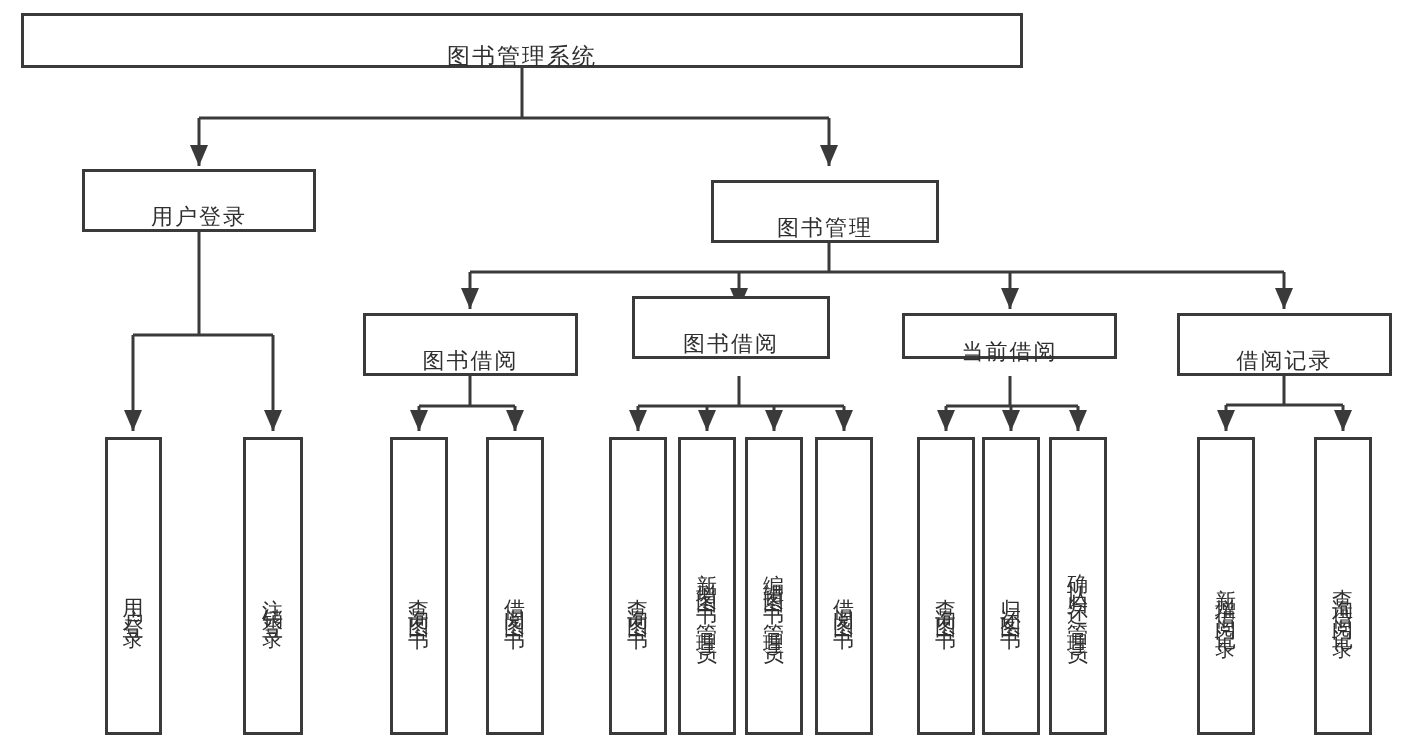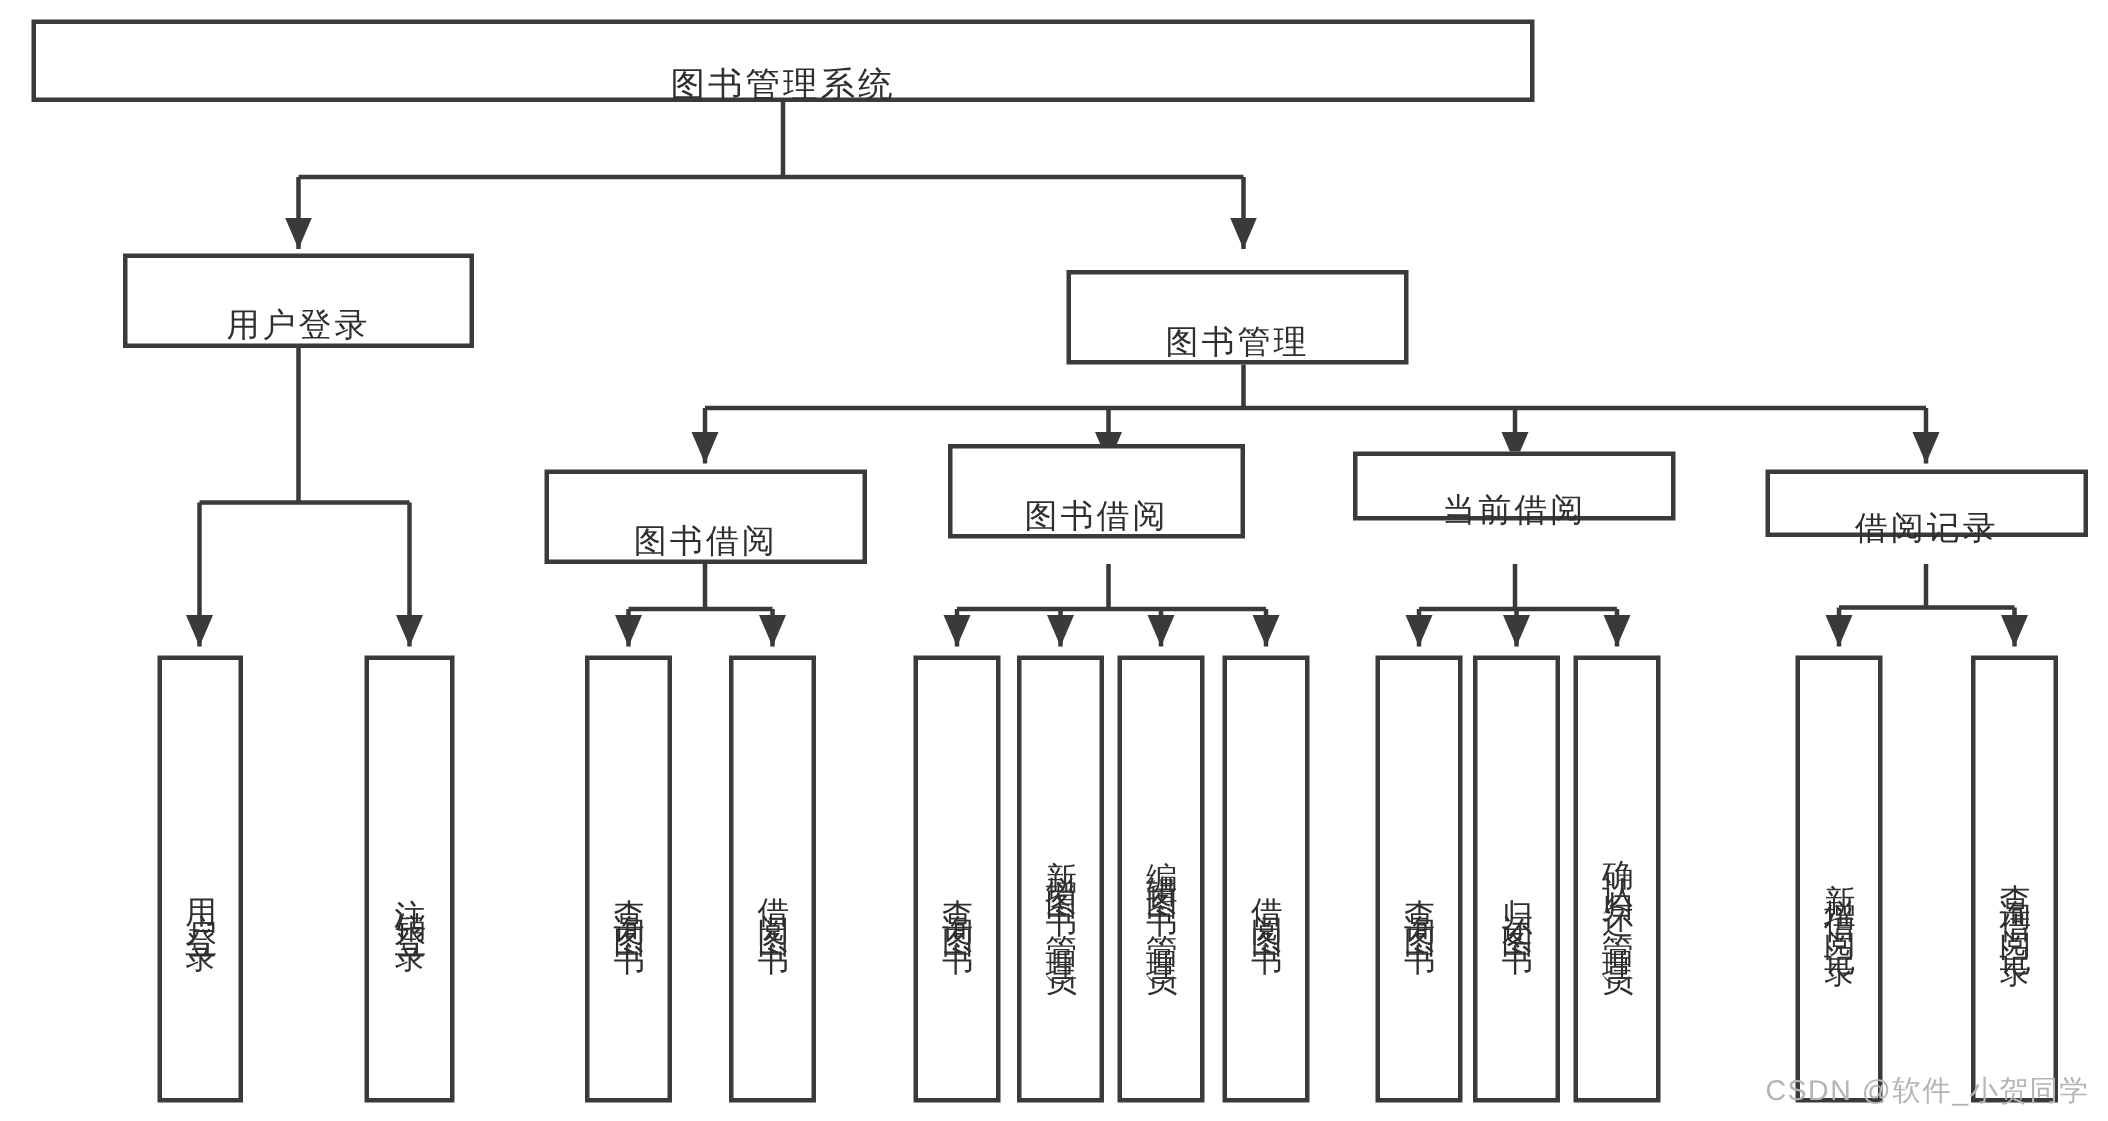--- a/index.html
+++ b/index.html
@@ -113,24 +113,24 @@
   <div class="box h" style="left:711px;top:180px;width:228px;height:63px">
     <span class="lbl">图书管理</span>
   </div>
 
   <div class="box h" style="left:363px;top:313px;width:215px;height:63px">
     <span class="lbl">图书借阅</span>
   </div>
   <div class="box h" style="left:632px;top:296px;width:198px;height:63px">
     <span class="lbl">图书借阅</span>
   </div>
-  <div class="box h" style="left:902px;top:301px;width:215px;height:46px">
+  <div class="box h" style="left:902px;top:313px;width:215px;height:46px">
     <span class="lbl">当前借阅</span>
   </div>
-  <div class="box h" style="left:1177px;top:313px;width:215px;height:45px">
+  <div class="box h" style="left:1177px;top:313px;width:215px;height:63px">
     <span class="lbl">借阅记录</span>
   </div>
 
   <div class="box v" style="left:105px;top:437px;width:57px;height:298px">
     <span class="lbl">用户登录</span>
   </div>
   <div class="box v" style="left:243px;top:437px;width:60px;height:298px">
     <span class="lbl">注销登录</span>
   </div>
 
@@ -164,15 +164,14 @@
     <span class="lbl">确认归还（管理员）</span>
   </div>
 
   <div class="box v" style="left:1197px;top:437px;width:58px;height:298px">
     <span class="lbl">新增借阅记录</span>
   </div>
   <div class="box v" style="left:1314px;top:437px;width:58px;height:298px">
     <span class="lbl">查询借阅记录</span>
   </div>
 
-  <div class="watermark">CSDN @软件_小贺同学</div>
 
 </div>
 
 </body></html>

